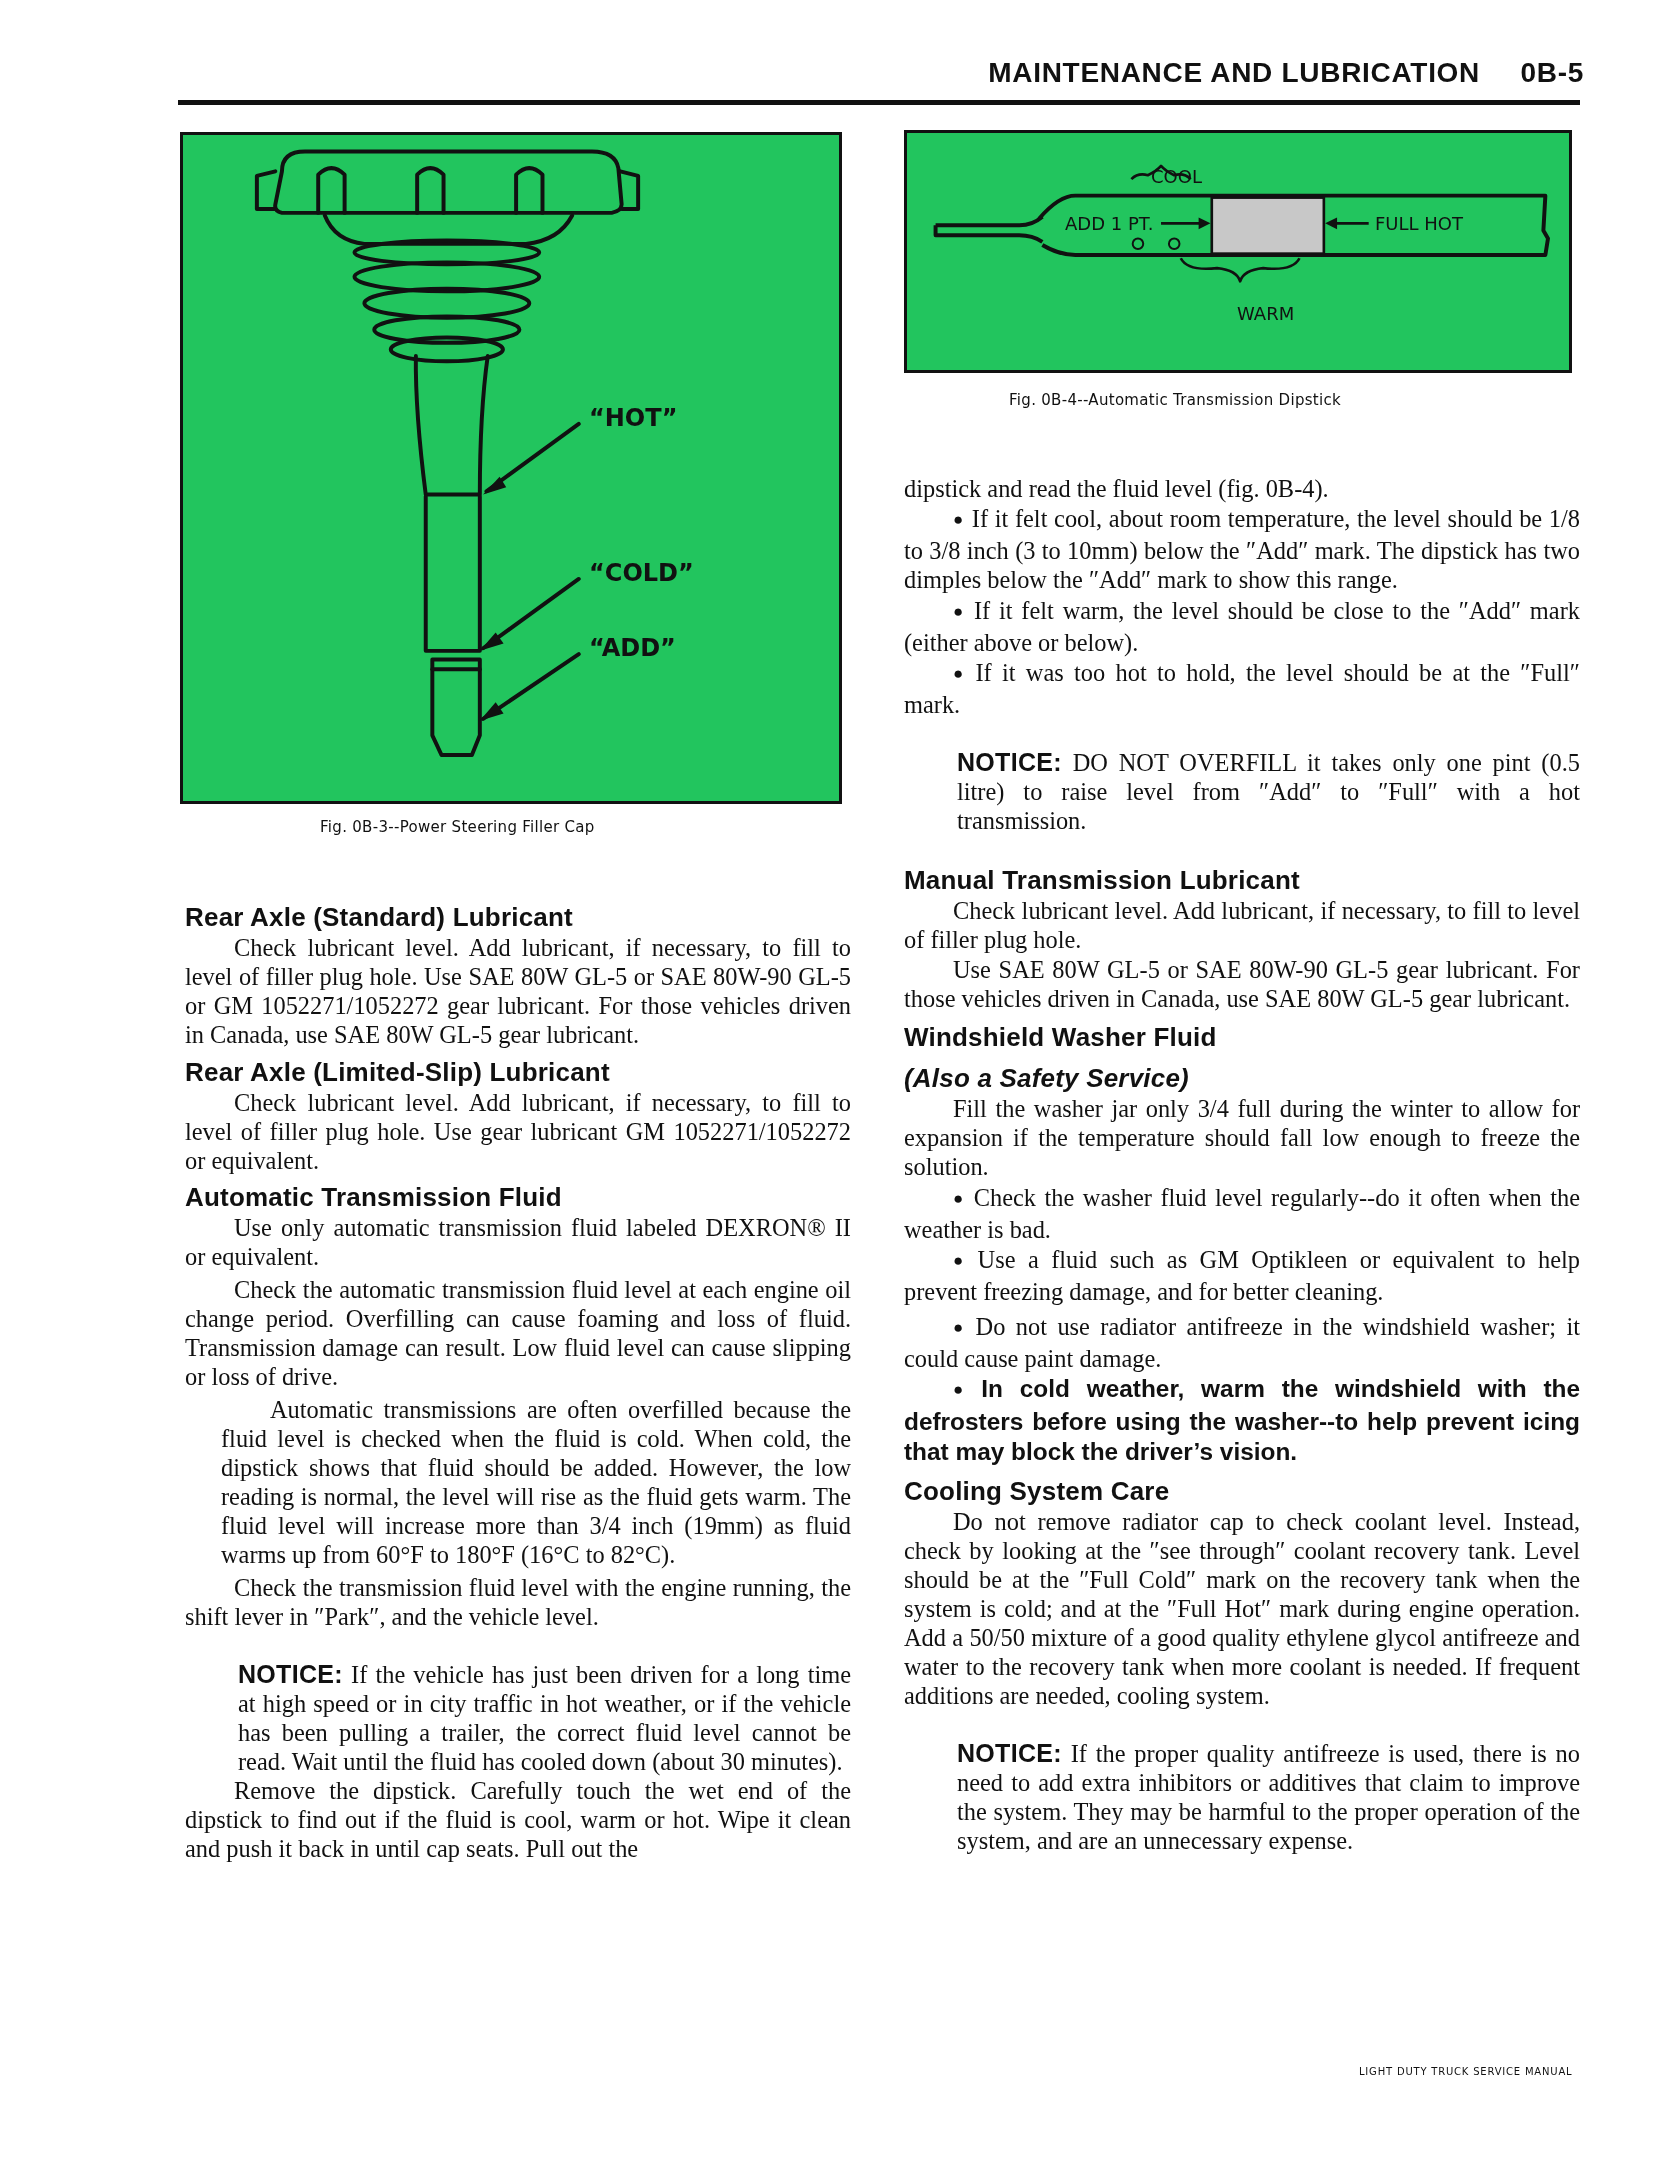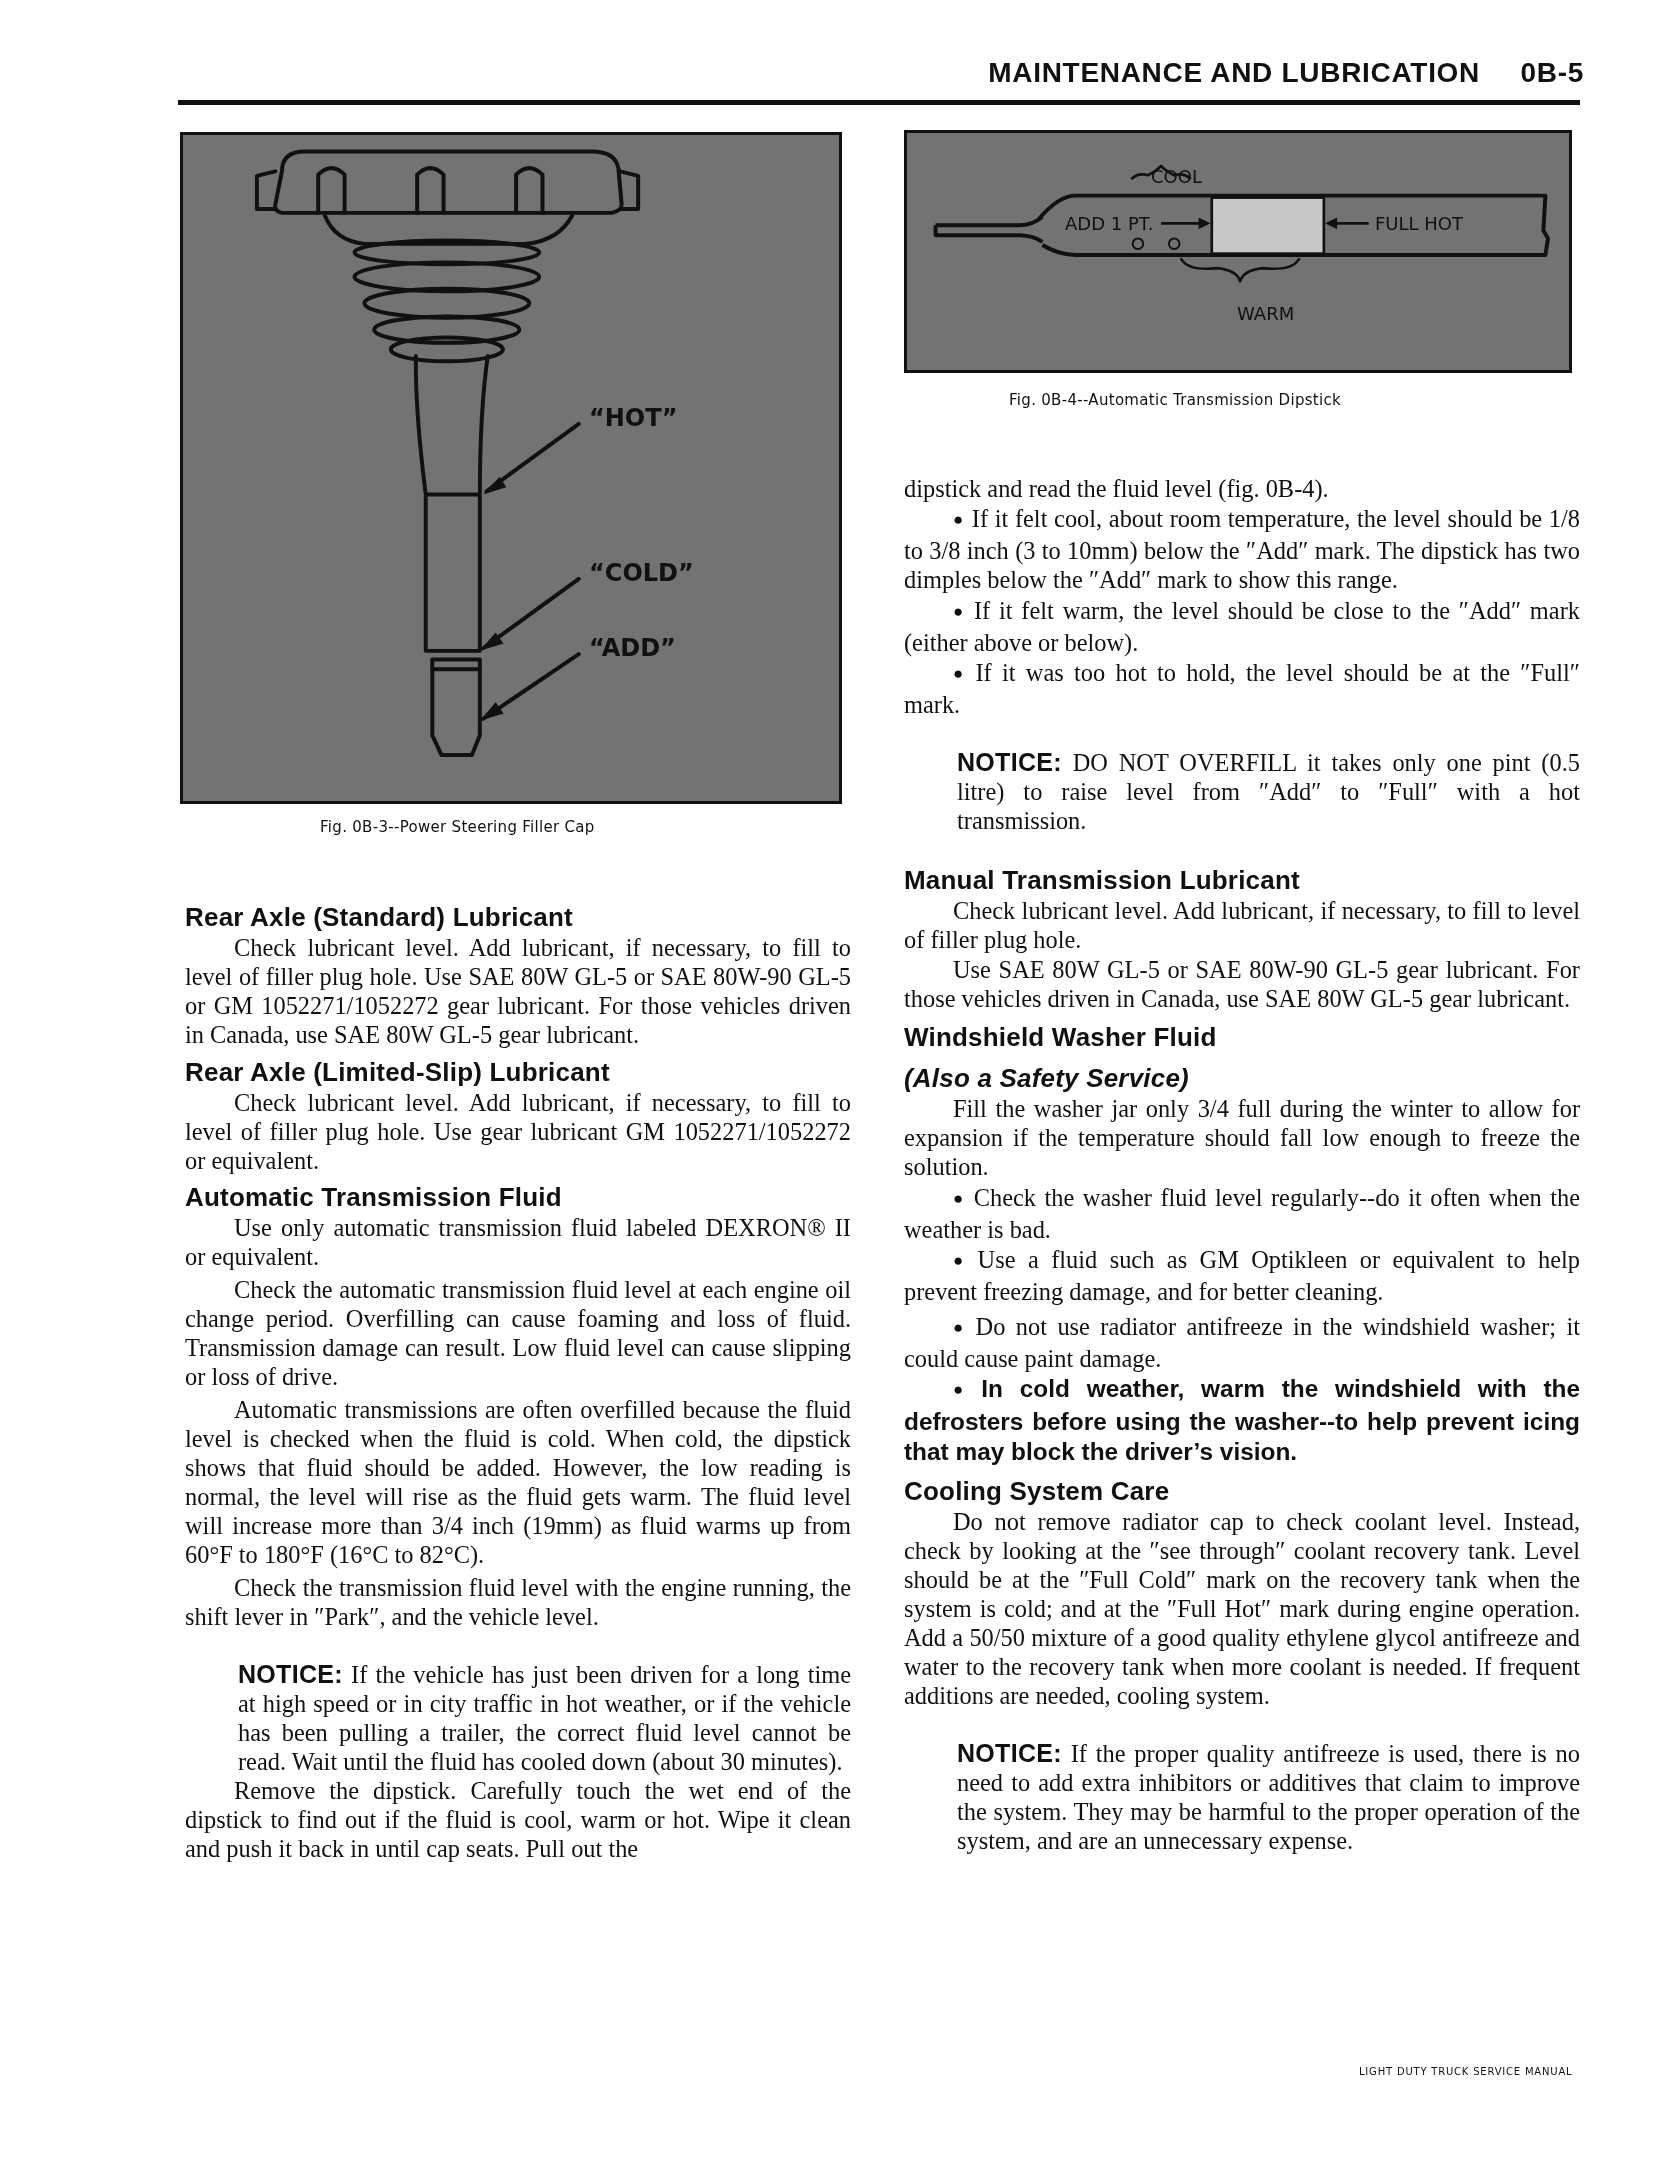--- a/index.html
+++ b/index.html
@@ -1,20 +1,20 @@
 <!DOCTYPE html>
 <html style="font-size:10.6px"><head>
 <meta charset="utf-8">
 <style>
   html, body { margin:0; padding:0; background:#ffffff; }
   body { width:1681px; height:2183px; position:relative; overflow:hidden; color:#111; }
   .abs { position:absolute; }
   .hdr { font-family:"Liberation Sans", sans-serif; font-weight:bold; font-size:28px; letter-spacing:0.7px; }
   .rule { background:#111; }
-  .figbox { border:3.3px solid #111; box-sizing:border-box; background:#737373;text-align:right; }
+  .figbox { border:3.3px solid #111; box-sizing:border-box; background:#22c55e;text-align:right; }
   .cap { font-family:"DejaVu Sans", sans-serif; font-size:15px; letter-spacing:0.3px; }
   .col { font-family:"Liberation Serif", serif; font-size:24.4px; line-height:29px; text-align:justify; }
   .col p { margin:0; }
   .h2 { font-family:"Liberation Sans", sans-serif; font-weight:bold; font-size:26px; line-height:32px; letter-spacing:0.2px; text-align:left; }
   .h2i { font-style:italic; }
   .ind { text-indent:49px; }
   .notice { padding-left:53px; }
   .notice .lbl { font-family:"Liberation Sans", sans-serif; font-weight:bold; font-size:25px; letter-spacing:0.3px; }
   .boldpara { font-family:"Liberation Sans", sans-serif; font-weight:bold; font-size:24.4px; line-height:30px; }
   .bullet::before { content:"\25CF"; font-size:17px; margin-right:8px; position:relative; top:-2px; }
@@ -99,21 +99,21 @@
 <div class="abs col" style="left:185px; top:901px; width:666px;">
   <div class="h2">Rear Axle (Standard) Lubricant</div>
   <p class="ind">Check lubricant level. Add lubricant, if necessary, to fill to level of filler plug hole. Use SAE 80W GL-5 or SAE 80W-90 GL-5 or GM 1052271/1052272 gear lubricant. For those vehicles driven in Canada, use SAE 80W GL-5 gear lubricant.</p>
 
   <div class="h2" style="margin-top:6.6px;">Rear Axle (Limited-Slip) Lubricant</div>
   <p class="ind">Check lubricant level. Add lubricant, if necessary, to fill to level of filler plug hole. Use gear lubricant GM 1052271/1052272 or equivalent.</p>
 
   <div class="h2" style="margin-top:6.6px;">Automatic Transmission Fluid</div>
   <p class="ind">Use only automatic transmission fluid labeled DEXRON® II or equivalent.</p>
   <p class="ind" style="margin-top:4px;">Check the automatic transmission fluid level at each engine oil change period. Overfilling can cause foaming and loss of fluid. Transmission damage can result. Low fluid level can cause slipping or loss of drive.</p>
-  <p class="ind" style="margin-top:4px;">Automatic transmissions are often overfilled because the fluid level is checked when the fluid is cold. When cold, the dipstick shows that fluid should be added. However, the low reading is normal, the level will rise as the fluid gets warm. The fluid level will increase more than 3/4 inch (19mm) as fluid warms up from 60°F to 180°F (16°C to 82°C).</p>
+  <p class="ind" style="margin-top:4px;margin-left:36px;">Automatic transmissions are often overfilled because the fluid level is checked when the fluid is cold. When cold, the dipstick shows that fluid should be added. However, the low reading is normal, the level will rise as the fluid gets warm. The fluid level will increase more than 3/4 inch (19mm) as fluid warms up from 60°F to 180°F (16°C to 82°C).</p>
   <p class="ind" style="margin-top:4px;">Check the transmission fluid level with the engine running, the shift lever in ″Park″, and the vehicle level.</p>
 
   <p class="notice" style="margin-top:29px;">
     <span class="lbl">NOTICE:</span>
     <span>If the vehicle has just been driven for a long time at high speed or in city traffic in hot weather, or if the vehicle has been pulling a trailer, the correct fluid level cannot be read. Wait until the fluid has cooled down (about 30 minutes).</span>
   </p>
 
   <p class="ind" style="">Remove the dipstick. Carefully touch the wet end of the dipstick to find out if the fluid is cool, warm or hot. Wipe it clean and push it back in until cap seats. Pull out the</p>
 </div>
 

